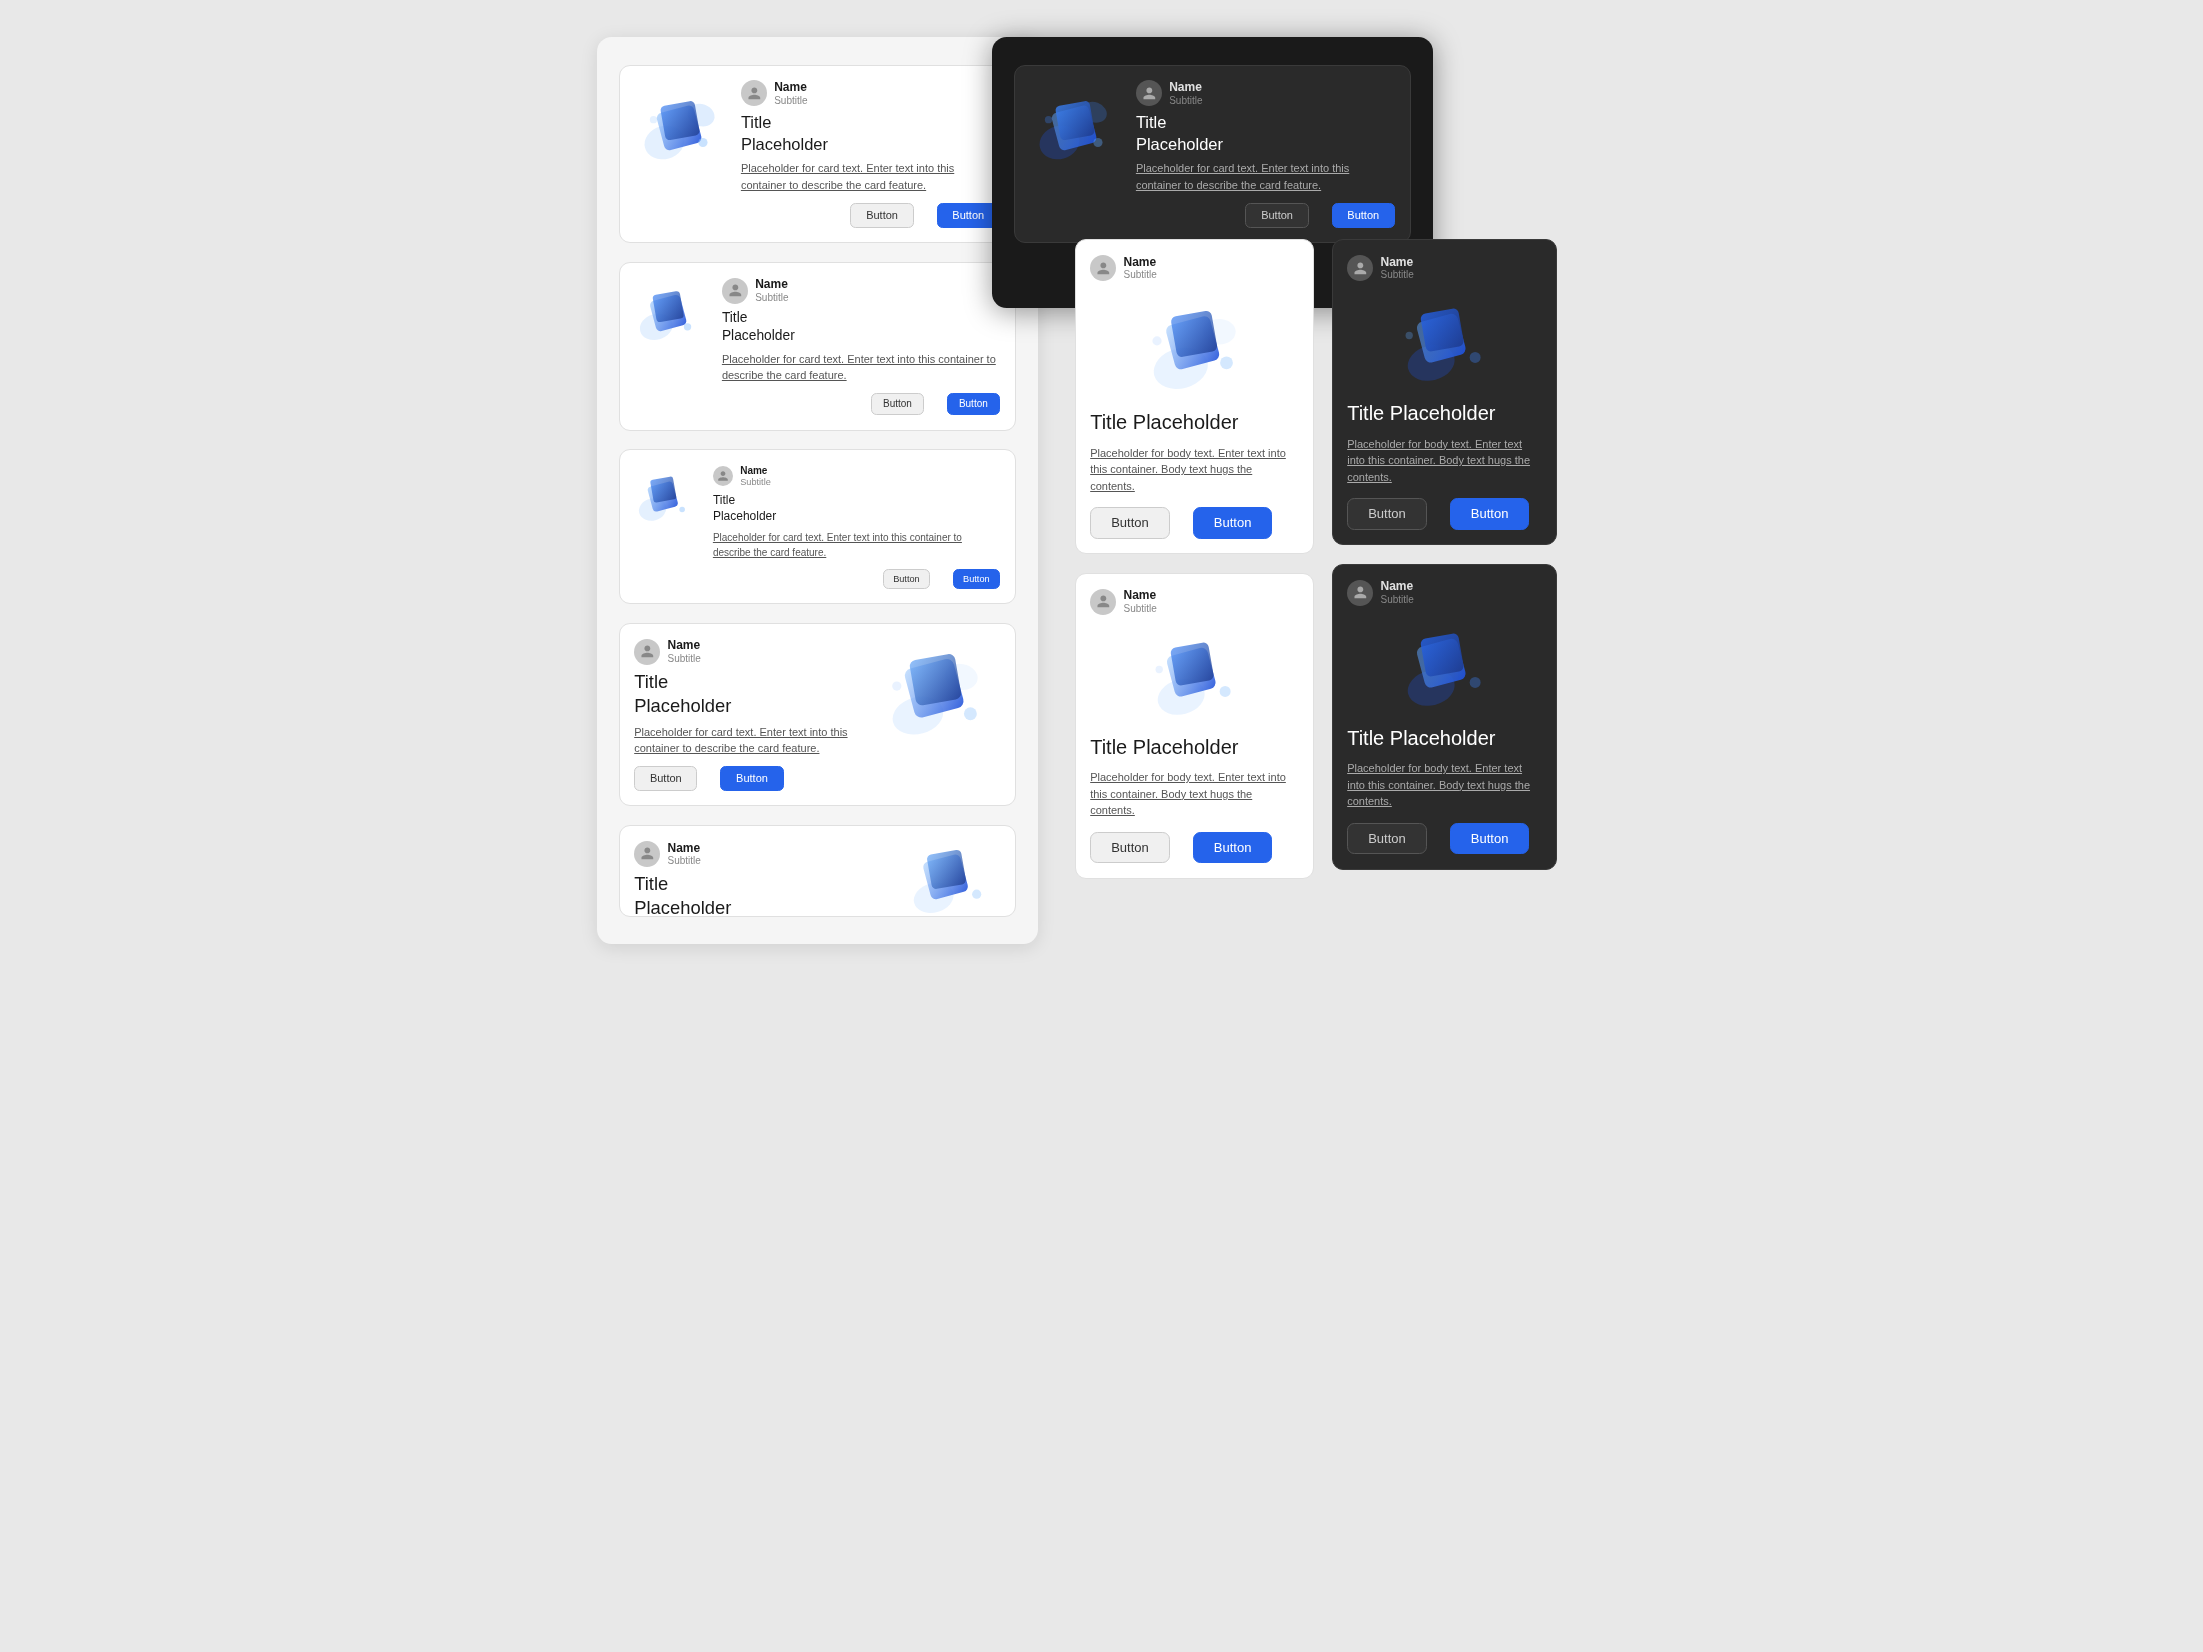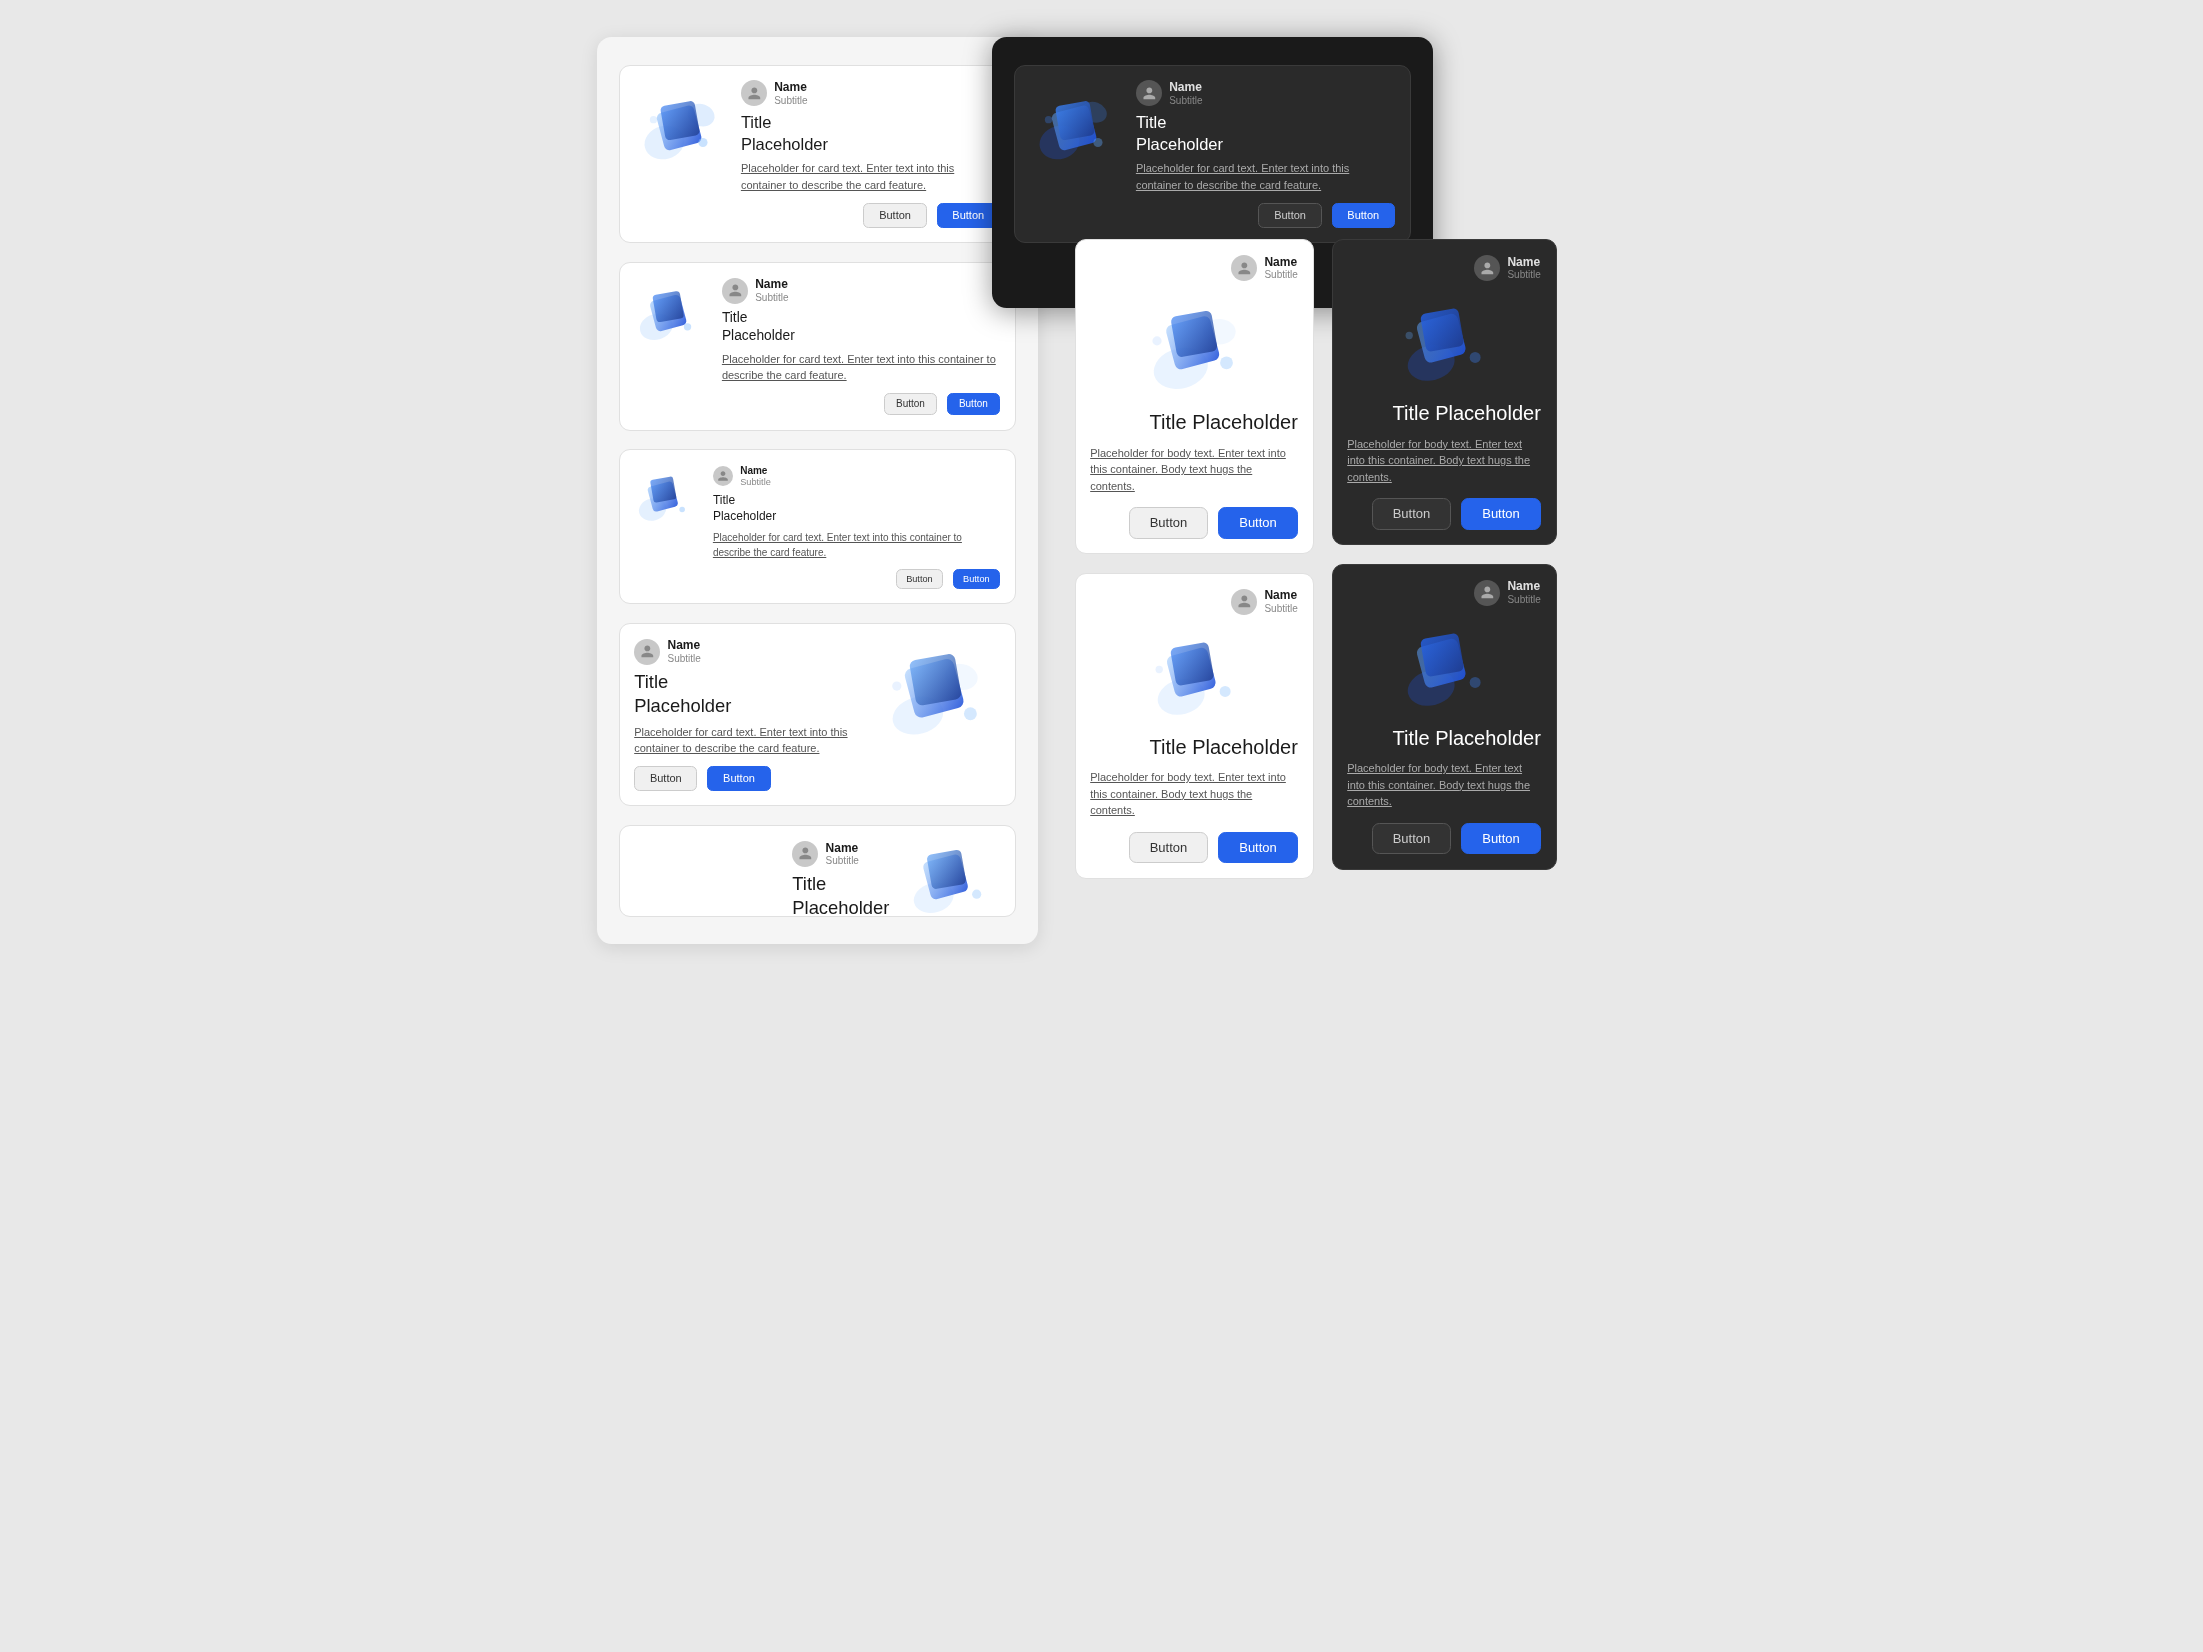--- a/index.html
+++ b/index.html
@@ -75,21 +75,20 @@
 
     
     .card {
       background: #ffffff;
       border-radius: 11px;
       border: 0.9px solid #e0e0e0;
       padding: 14.7px;
       display: flex;
       flex-direction: column;
       gap: 9.2px;
-      align-items: flex-end;
     }
 
     .card.dark {
       background: #2a2a2a;
       border: 0.9px solid #3a3a3a;
     }
 
     
     .card-horizontal {
       display: flex;
@@ -185,21 +184,21 @@
       color: #555;
       line-height: 1.5;
       text-decoration: underline;
     }
 
     .card-body.dark { color: #aaa; }
 
     
     .btn-row {
       display: flex;
-      gap: 10px;
+      gap: 23px;
       justify-content: flex-end;
       margin-top: 3.7px;
     }
 
     .btn {
       padding: 5.5px 14.7px;
       border-radius: 5.5px;
       font-size: 11px;
       font-weight: 500;
       cursor: pointer;

